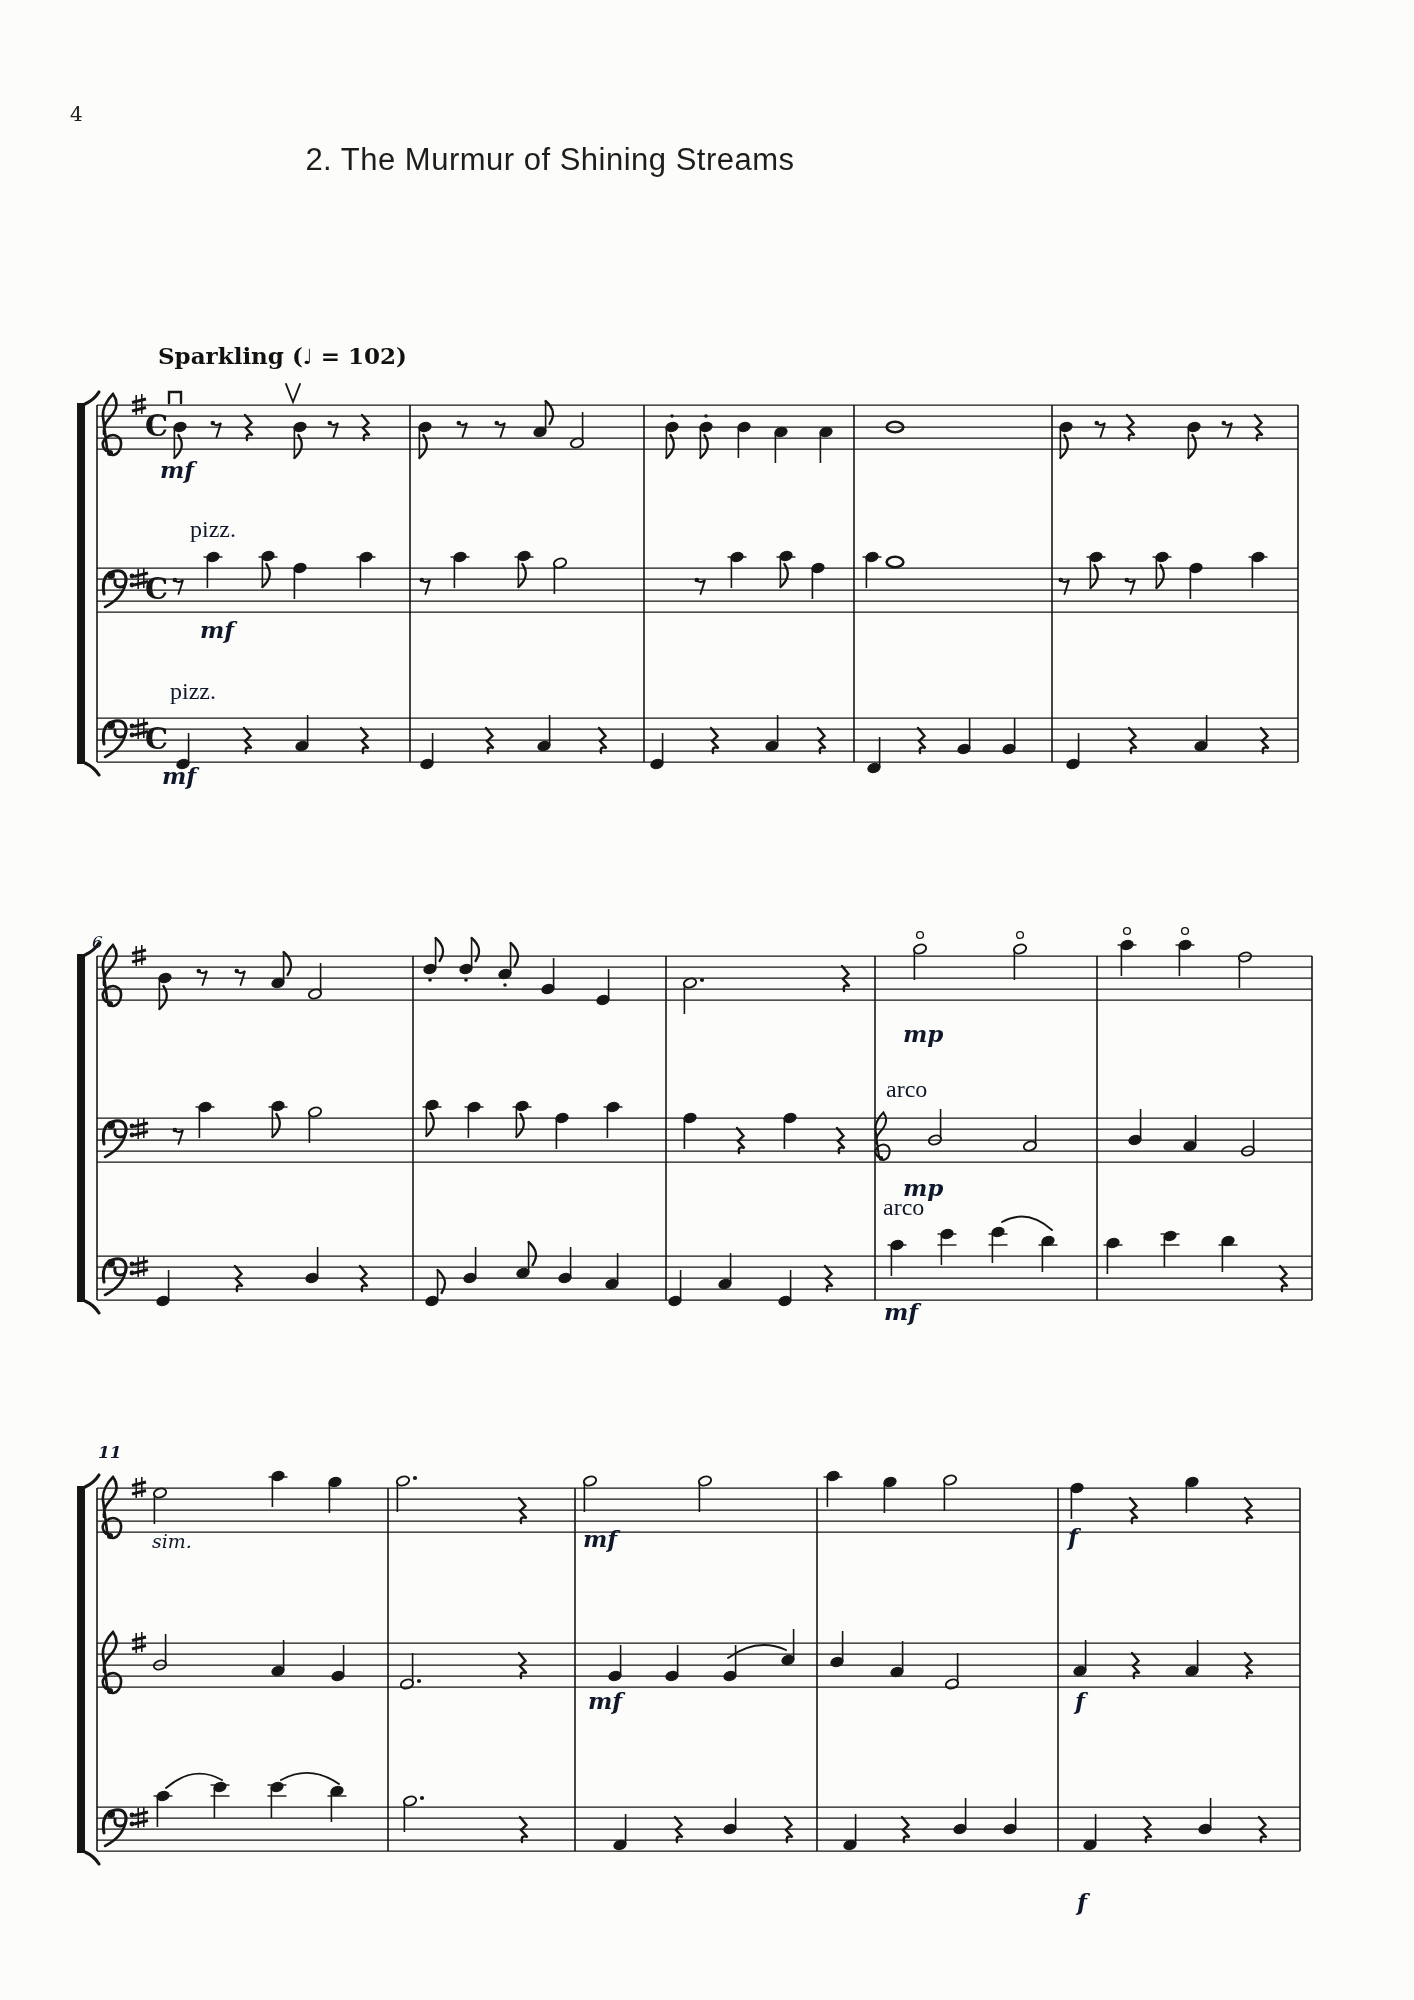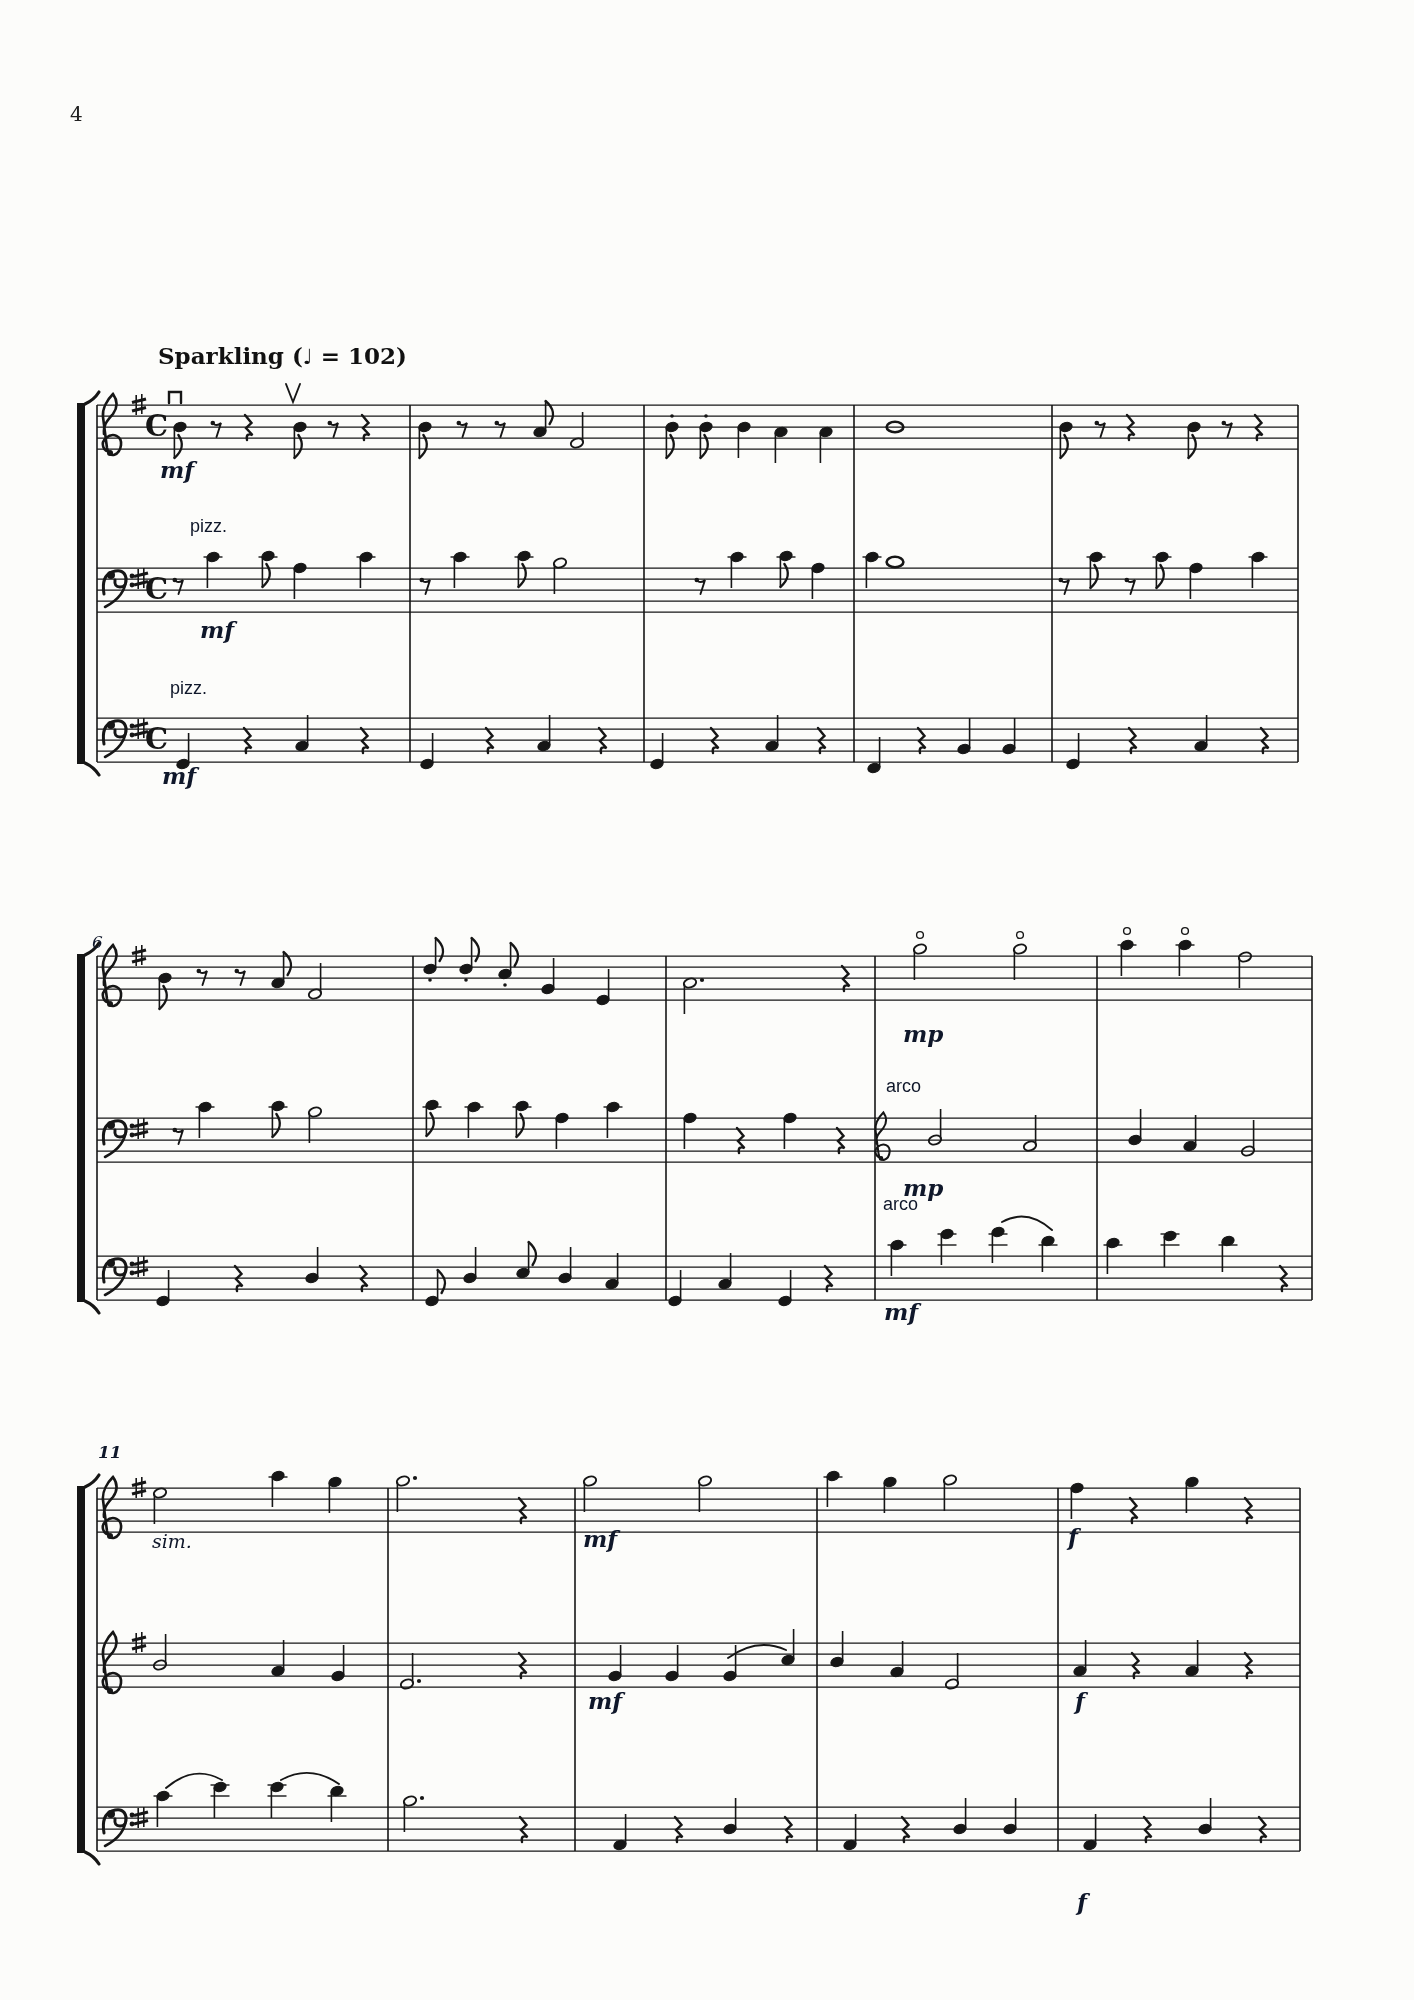--- a/index.html
+++ b/index.html
@@ -7,29 +7,30 @@
   .page{position:absolute;left:0;top:0;width:1414px;height:2000px;background:#fcfcfa;overflow:hidden;
         font-family:"DejaVu Serif", serif;color:#161616;}
   .page-number{position:absolute;left:70px;top:102px;font-size:20px;color:#222;}
   .title{position:absolute;left:300px;top:142px;width:500px;margin:0;text-align:center;
          font-family:"Liberation Sans", sans-serif;font-weight:400;font-size:31px;color:#1d1d1d;letter-spacing:0.5px;}
   .tempo{position:absolute;left:158px;top:342px;font-size:23px;font-weight:bold;color:#111;text-align:center;}
   .tempo .tempo-note{font-family:"DejaVu Sans", sans-serif;font-size:21px;font-weight:bold;}
   #score-svg{position:absolute;left:0;top:0;}
   .lbl{position:absolute;white-space:nowrap;color:#0f172a;}
   .lbl.dyn{font-family:"DejaVu Serif", serif;font-style:italic;font-weight:bold;font-size:23px;}
-  .lbl.tech{font-family:Liberation Sans, sans-serif;font-size:18px;}
+  .lbl.tech{font-family:Liberation Serif, serif;font-size:24px;}
   .lbl.sim{font-family:"DejaVu Serif", serif;font-style:italic;font-size:19px;}
   .lbl.mnum{font-family:"DejaVu Serif", serif;font-style:italic;font-size:17px;}
 </style>
 </head>
 <body>
 
 <div class="page">
   <div class="page-number">4</div>
+  <h1 class="title">2. The Murmur of Shining Streams</h1>
   <div class="tempo"><span>Sparkling (</span><span class="tempo-note">♩</span><span> = 102)</span></div>
   <svg id="score-svg" width="1414" height="2000" viewBox="0 0 1414 2000">
       <g>
         <rect x="77" y="403" width="8" height="361" fill="#161616"></rect>
         <path d="M 85,404 Q 94,400 99,392" stroke="#161616" stroke-width="3.2" fill="none" stroke-linecap="round"></path>
         <path d="M 85,763 Q 94,767 99,775" stroke="#161616" stroke-width="3.2" fill="none" stroke-linecap="round"></path>
         <line x1="97" y1="405" x2="97" y2="762" stroke="#161616" stroke-width="1.6"></line>
         <g>
           <line x1="97" y1="405" x2="1298" y2="405" stroke="#161616" stroke-width="1.25"></line>
           <line x1="97" y1="416" x2="1298" y2="416" stroke="#161616" stroke-width="1.25"></line>

